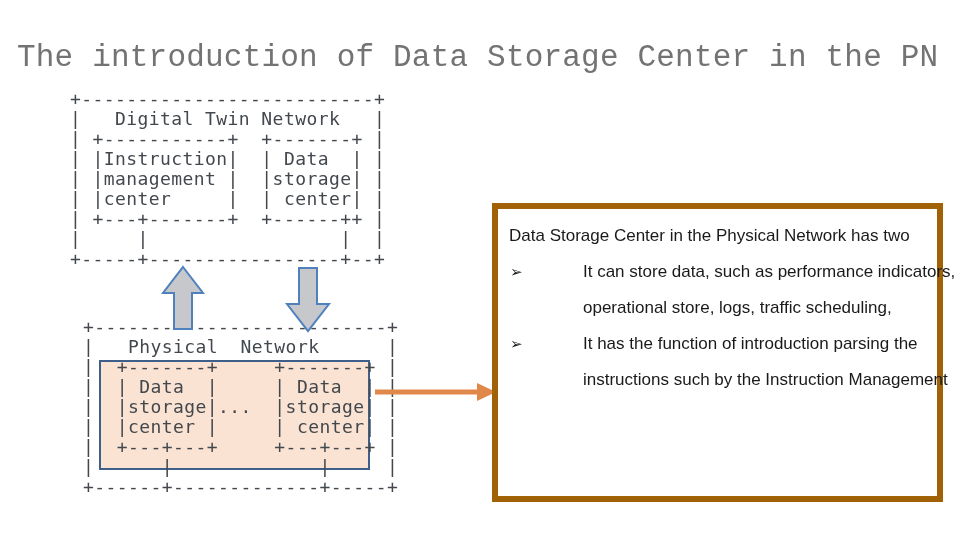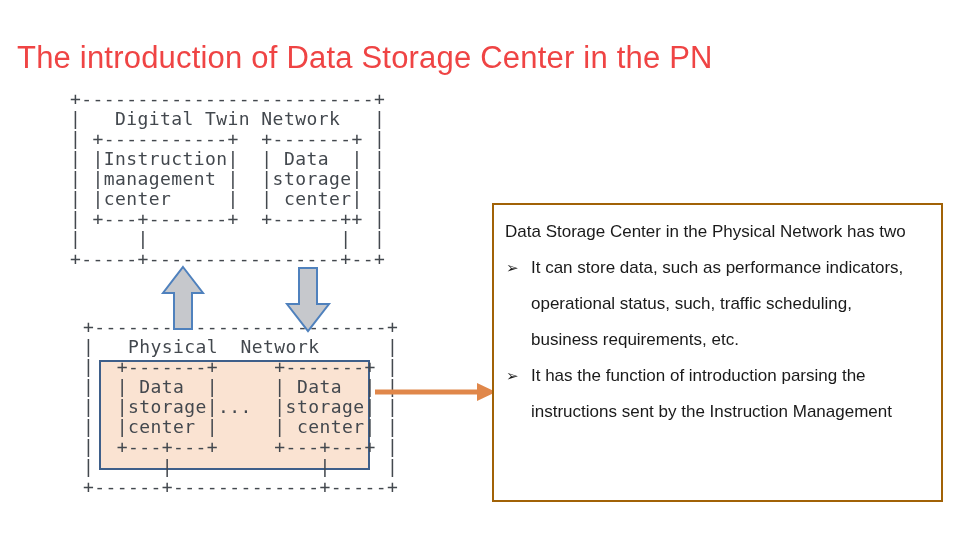--- a/index.html
+++ b/index.html
@@ -7,22 +7,22 @@
     width:960px; height:540px;
     background:#ffffff;
     font-family:"Liberation Sans", sans-serif;
     position:relative;
     overflow:hidden;
   }
   .slide { position:absolute; left:0; top:0; width:960px; height:540px; background:#ffffff; }
 
   .title {
     position:absolute; left:17px; top:40px;
-    font-family:Liberation Sans, sans-serif;
-    font-size:31px; font-weight:400; color:#ef4444;
+    font-family:Liberation Mono, monospace;
+    font-size:31px; font-weight:400; color:#737373;
     white-space:nowrap; letter-spacing:0.2px;
   }
 
   pre.ascii {
     position:absolute; margin:0;
     font-family:"DejaVu Sans Mono", monospace;
     font-size:18px; line-height:20px; letter-spacing:0.42px;
     color:#43484e;
     background:transparent;
   }
@@ -41,30 +41,30 @@
   svg.overlay {
     position:absolute; left:0; top:0; width:960px; height:540px;
     z-index:3; pointer-events:none;
   }
 
   .callout {
     position:absolute; left:492px; top:203px;
     width:451px; height:299px;
     box-sizing:border-box;
     background:#ffffff;
-    border:2px solid #a16207;
+    border:6px solid #a16207;
     padding:9px 8px 0 11px;
     font-size:17px; color:#1a1a1a;
     z-index:4;
     line-height:36px;
   }
   .callout .line { white-space:nowrap; }
   .bullet { display:flex; }
   .bullet .glyph { flex:none; width:25px; padding-left:1px; font-size:15px; }
-  .bullet .btext { flex:1; }
+  .bullet .btext { flex:1;margin-left:48px; }
 </style>
 </head>
 <body>
 
 <div class="slide">
 
   <div class="title">The introduction of Data Storage Center in the PN</div>
 
   <pre id="twin-ascii" class="ascii">+--------------------------+
 |   Digital Twin Network   |
@@ -95,27 +95,26 @@
     <polygon points="477,383 496,392 477,401" fill="#e0874a"></polygon>
   </svg>
 
   <div class="callout">
     <div class="line">Data Storage Center in the Physical Network has two</div>
 
     <div class="bullet">
       <div class="glyph">➢</div>
       <div class="btext">
         <div class="line">It can store data, such as performance indicators,</div>
-        <div class="line">operational status, such, traffic scheduling,</div>
-        <div class="line">business requirements, etc.</div>
+        <div class="line">operational store, logs, traffic scheduling,</div>
       </div>
     </div>
 
     <div class="bullet">
       <div class="glyph">➢</div>
       <div class="btext">
         <div class="line">It has the function of introduction parsing the</div>
-        <div class="line">instructions sent by the Instruction Management</div>
+        <div class="line">instructions such by the Instruction Management</div>
       </div>
     </div>
   </div>
 
 </div>
 
 </body></html>

